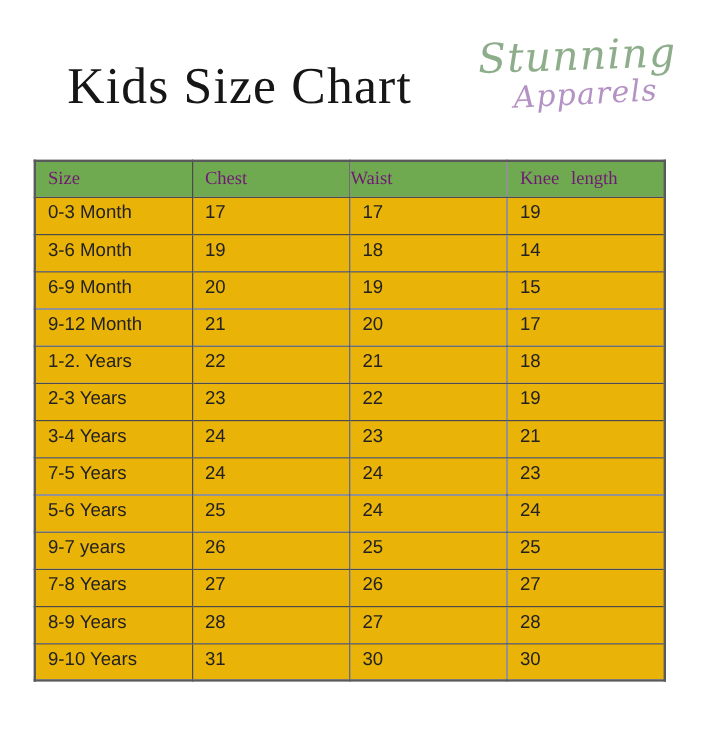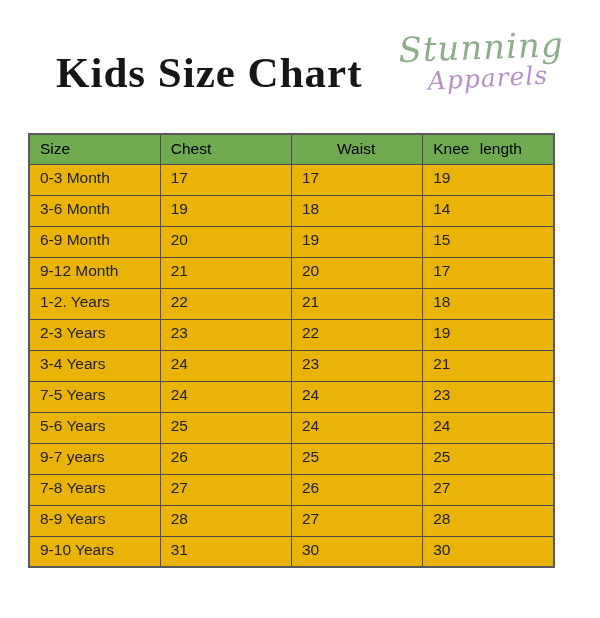--- a/index.html
+++ b/index.html
@@ -15,21 +15,21 @@
     color: #1f1f1f;
     overflow: hidden;
   }
 
   
   .page-title {
     position: absolute;
     left: 56px;
     top: 48px;
     font-family: "Liberation Serif", serif;
-    font-weight: 700;
+    font-weight: 400;
     font-size: 43px;
     letter-spacing: 1px;
     color: #161616;
     white-space: nowrap;
   }
 
   .brand-logo {
     position: absolute;
     left: 396px;
     top: 30px;
@@ -78,26 +78,27 @@
     text-align: left;
     vertical-align: top;
     padding: 4px 2px 0 10px;
     overflow: hidden;
     white-space: nowrap;
   }
   .size-table th {
     height: 30px;
     background: var(--header-bg, #6faa50);
     font-weight: 400;
-    color: #000000;
+    color: #701a75;
     word-spacing: 6px;
     padding-top: 5px;
+    font-family: Liberation Serif, serif;
   }
   .size-table th.center {
-    text-align: center;
+    text-align: left;
     padding-left: 0;
   }
   .size-table td {
     height: 31px;
     background: #eab308;
   }
 </style>
 </head>
 <body>
 

